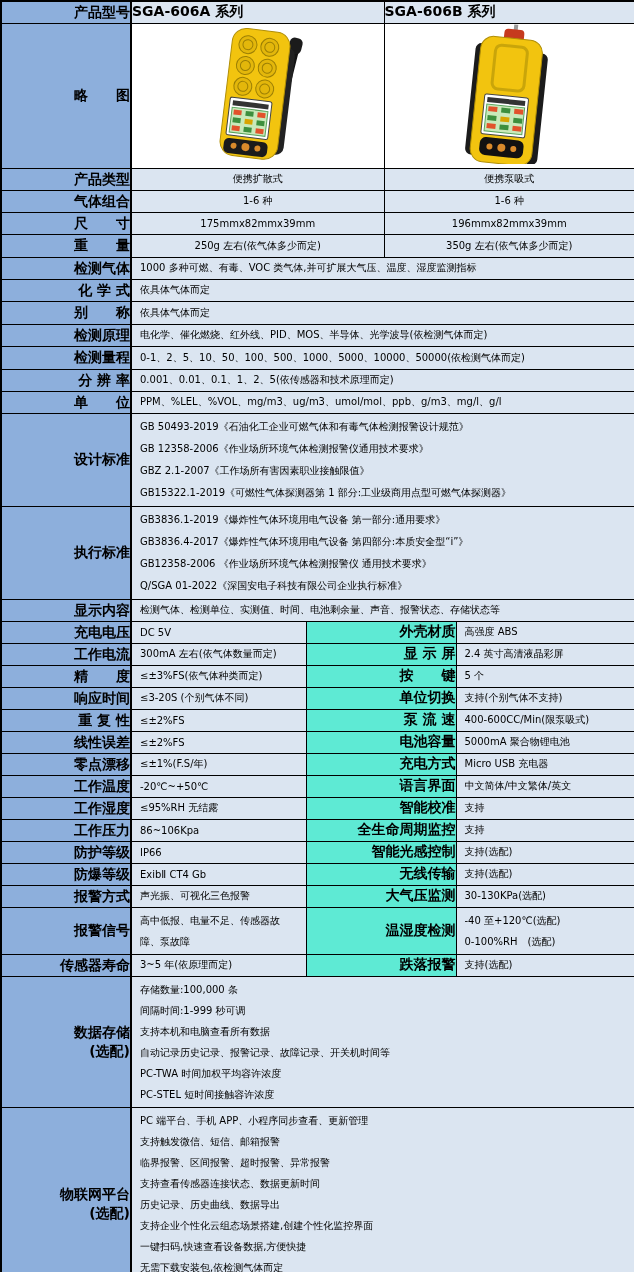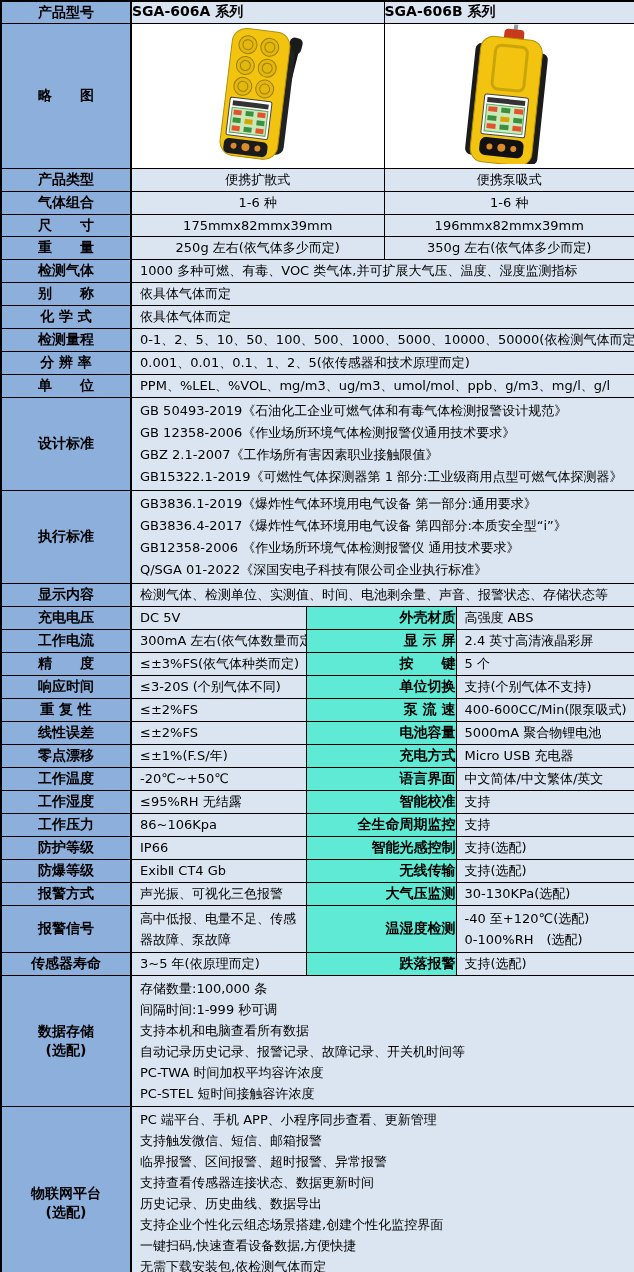--- a/index.html
+++ b/index.html
@@ -1,21 +1,21 @@
 <!DOCTYPE html>
 <html><head>
 <meta charset="utf-8">
 <style>
   html,body{margin:0;padding:0;background:#fff;}
   body{width:634px;font-family:"DejaVu Sans","Liberation Sans",sans-serif;color:#000;}
   table.spec{border-collapse:collapse;table-layout:fixed;width:634px;border:2px solid #000;}
   td{border:1px solid #000;overflow:hidden;vertical-align:middle;padding:0;}
-  td.lab{background:#8DAFDC;font-weight:bold;text-align:center;font-size:14px;white-space:pre-line;line-height:19px;border-right-width:2px;}
+  td.lab{background:#8DAFDC;font-weight:bold;text-align:right;font-size:14px;white-space:pre-line;line-height:19px;border-right-width:2px;}
   td.lab2{background:#5eead4;font-weight:bold;text-align:right;font-size:14px;white-space:nowrap;}
-  td.val{background:#DBE5F1;font-size:13px;text-align:left;padding:2px 8px;margin-top:46px;}
+  td.val{background:#DBE5F1;font-size:10px;text-align:left;padding:2px 8px;margin-top:46px;}
   td.val.ctr{text-align:center;}
   td.val.nw{white-space:nowrap;}
   td.hd{background:#DBE5F1;font-weight:bold;font-size:14px;}
   td.img{background:#ffffff;text-align:center;vertical-align:middle;}
   .ln{line-height:22px;white-space:nowrap;}
   .ln21{line-height:21px;white-space:nowrap;}
   .wrapcell{line-height:21px;white-space:normal;}
 </style>
 </head>
 <body>
@@ -128,27 +128,31 @@
   <tr style="height:23px">
     <td class="lab">重　　量</td>
     <td class="val ctr nw" colspan="2">250g 左右(依气体多少而定)</td>
     <td class="val ctr nw" colspan="2">350g 左右(依气体多少而定)</td>
   </tr>
 
   <tr style="height:22px">
     <td class="lab">检测气体</td>
     <td class="val nw" colspan="4">1000 多种可燃、有毒、VOC 类气体,并可扩展大气压、温度、湿度监测指标</td>
   </tr>
+  <tr style="height:22px">
+    <td class="lab">化 学 式</td>
+    <td class="val nw" colspan="4">依具体气体而定</td>
+  </tr>
   <tr style="height:23px">
     <td class="lab">别　　称</td>
     <td class="val nw" colspan="4">依具体气体而定</td>
   </tr>
   <tr style="height:22px">
-    <td class="lab">化 学 式</td>
-    <td class="val nw" colspan="4">依具体气体而定</td>
+    <td class="lab">检测原理</td>
+    <td class="val nw" colspan="4">电化学、催化燃烧、红外线、PID、MOS、半导体、光学波导(依检测气体而定)</td>
   </tr>
   <tr style="height:23px">
     <td class="lab">检测量程</td>
     <td class="val nw" colspan="4">0-1、2、5、10、50、100、500、1000、5000、10000、50000(依检测气体而定)</td>
   </tr>
   <tr style="height:22px">
     <td class="lab">分 辨 率</td>
     <td class="val nw" colspan="4">0.001、0.01、0.1、1、2、5(依传感器和技术原理而定)</td>
   </tr>
   <tr style="height:22px">

